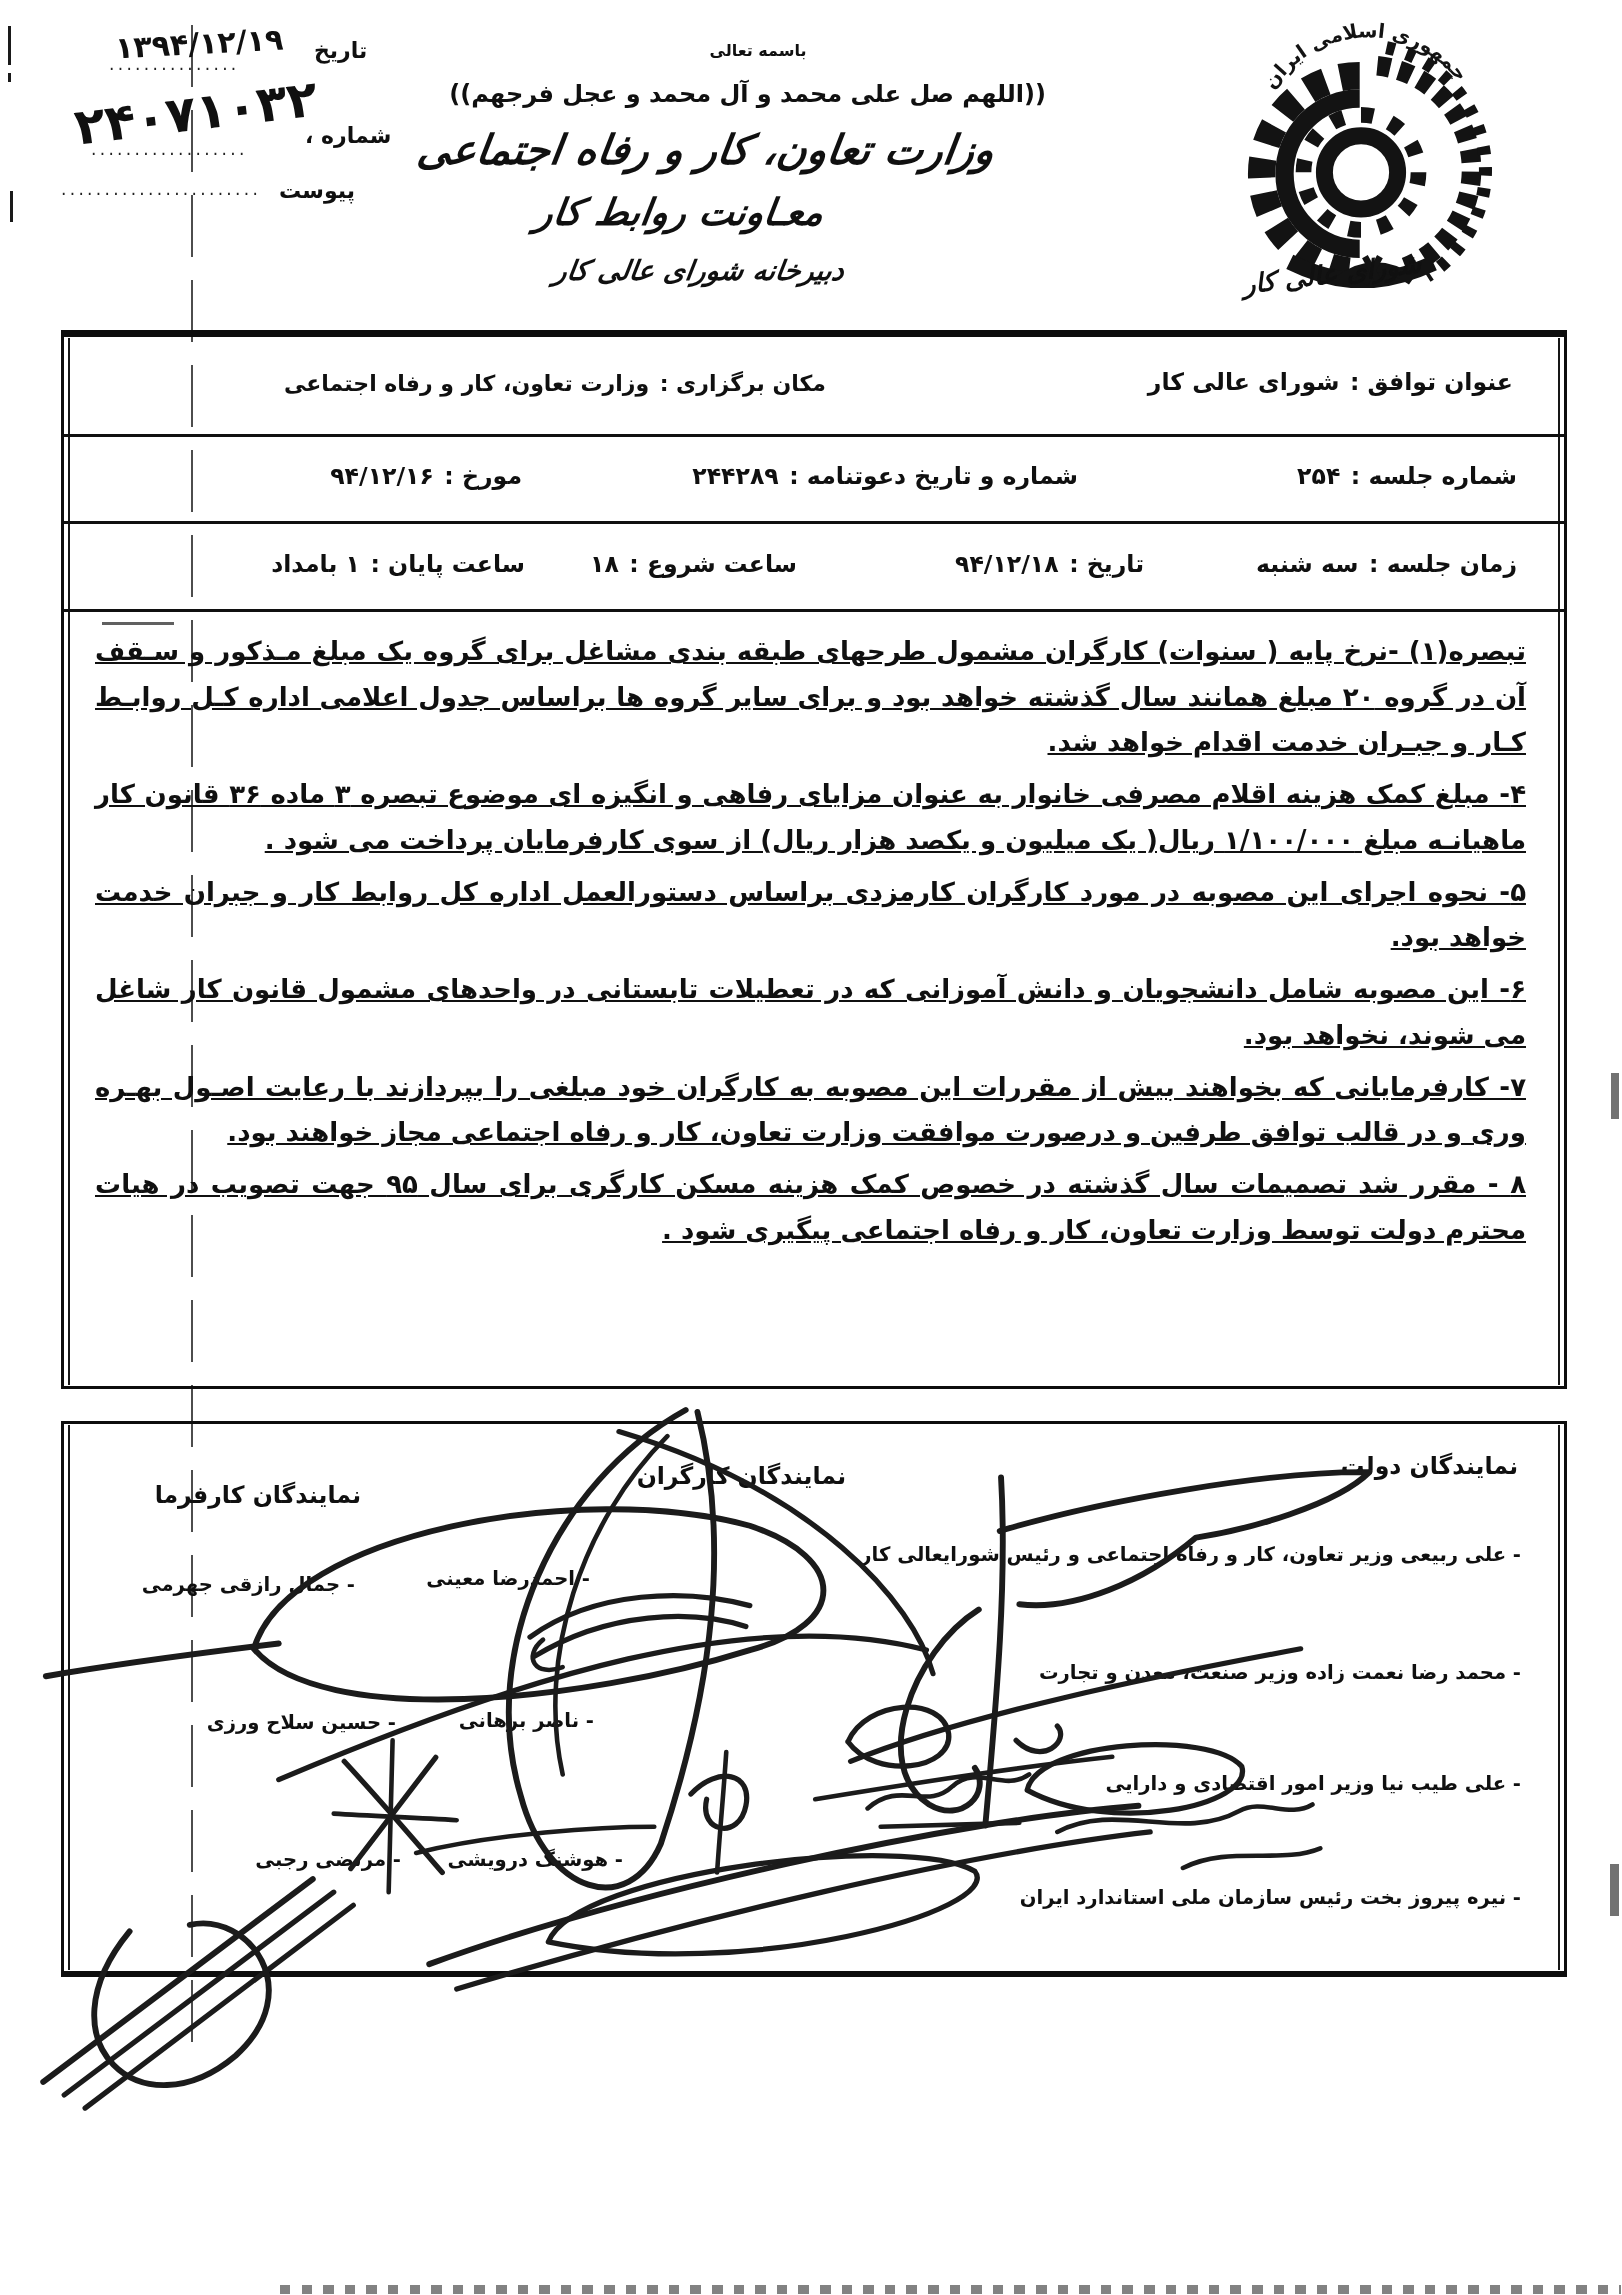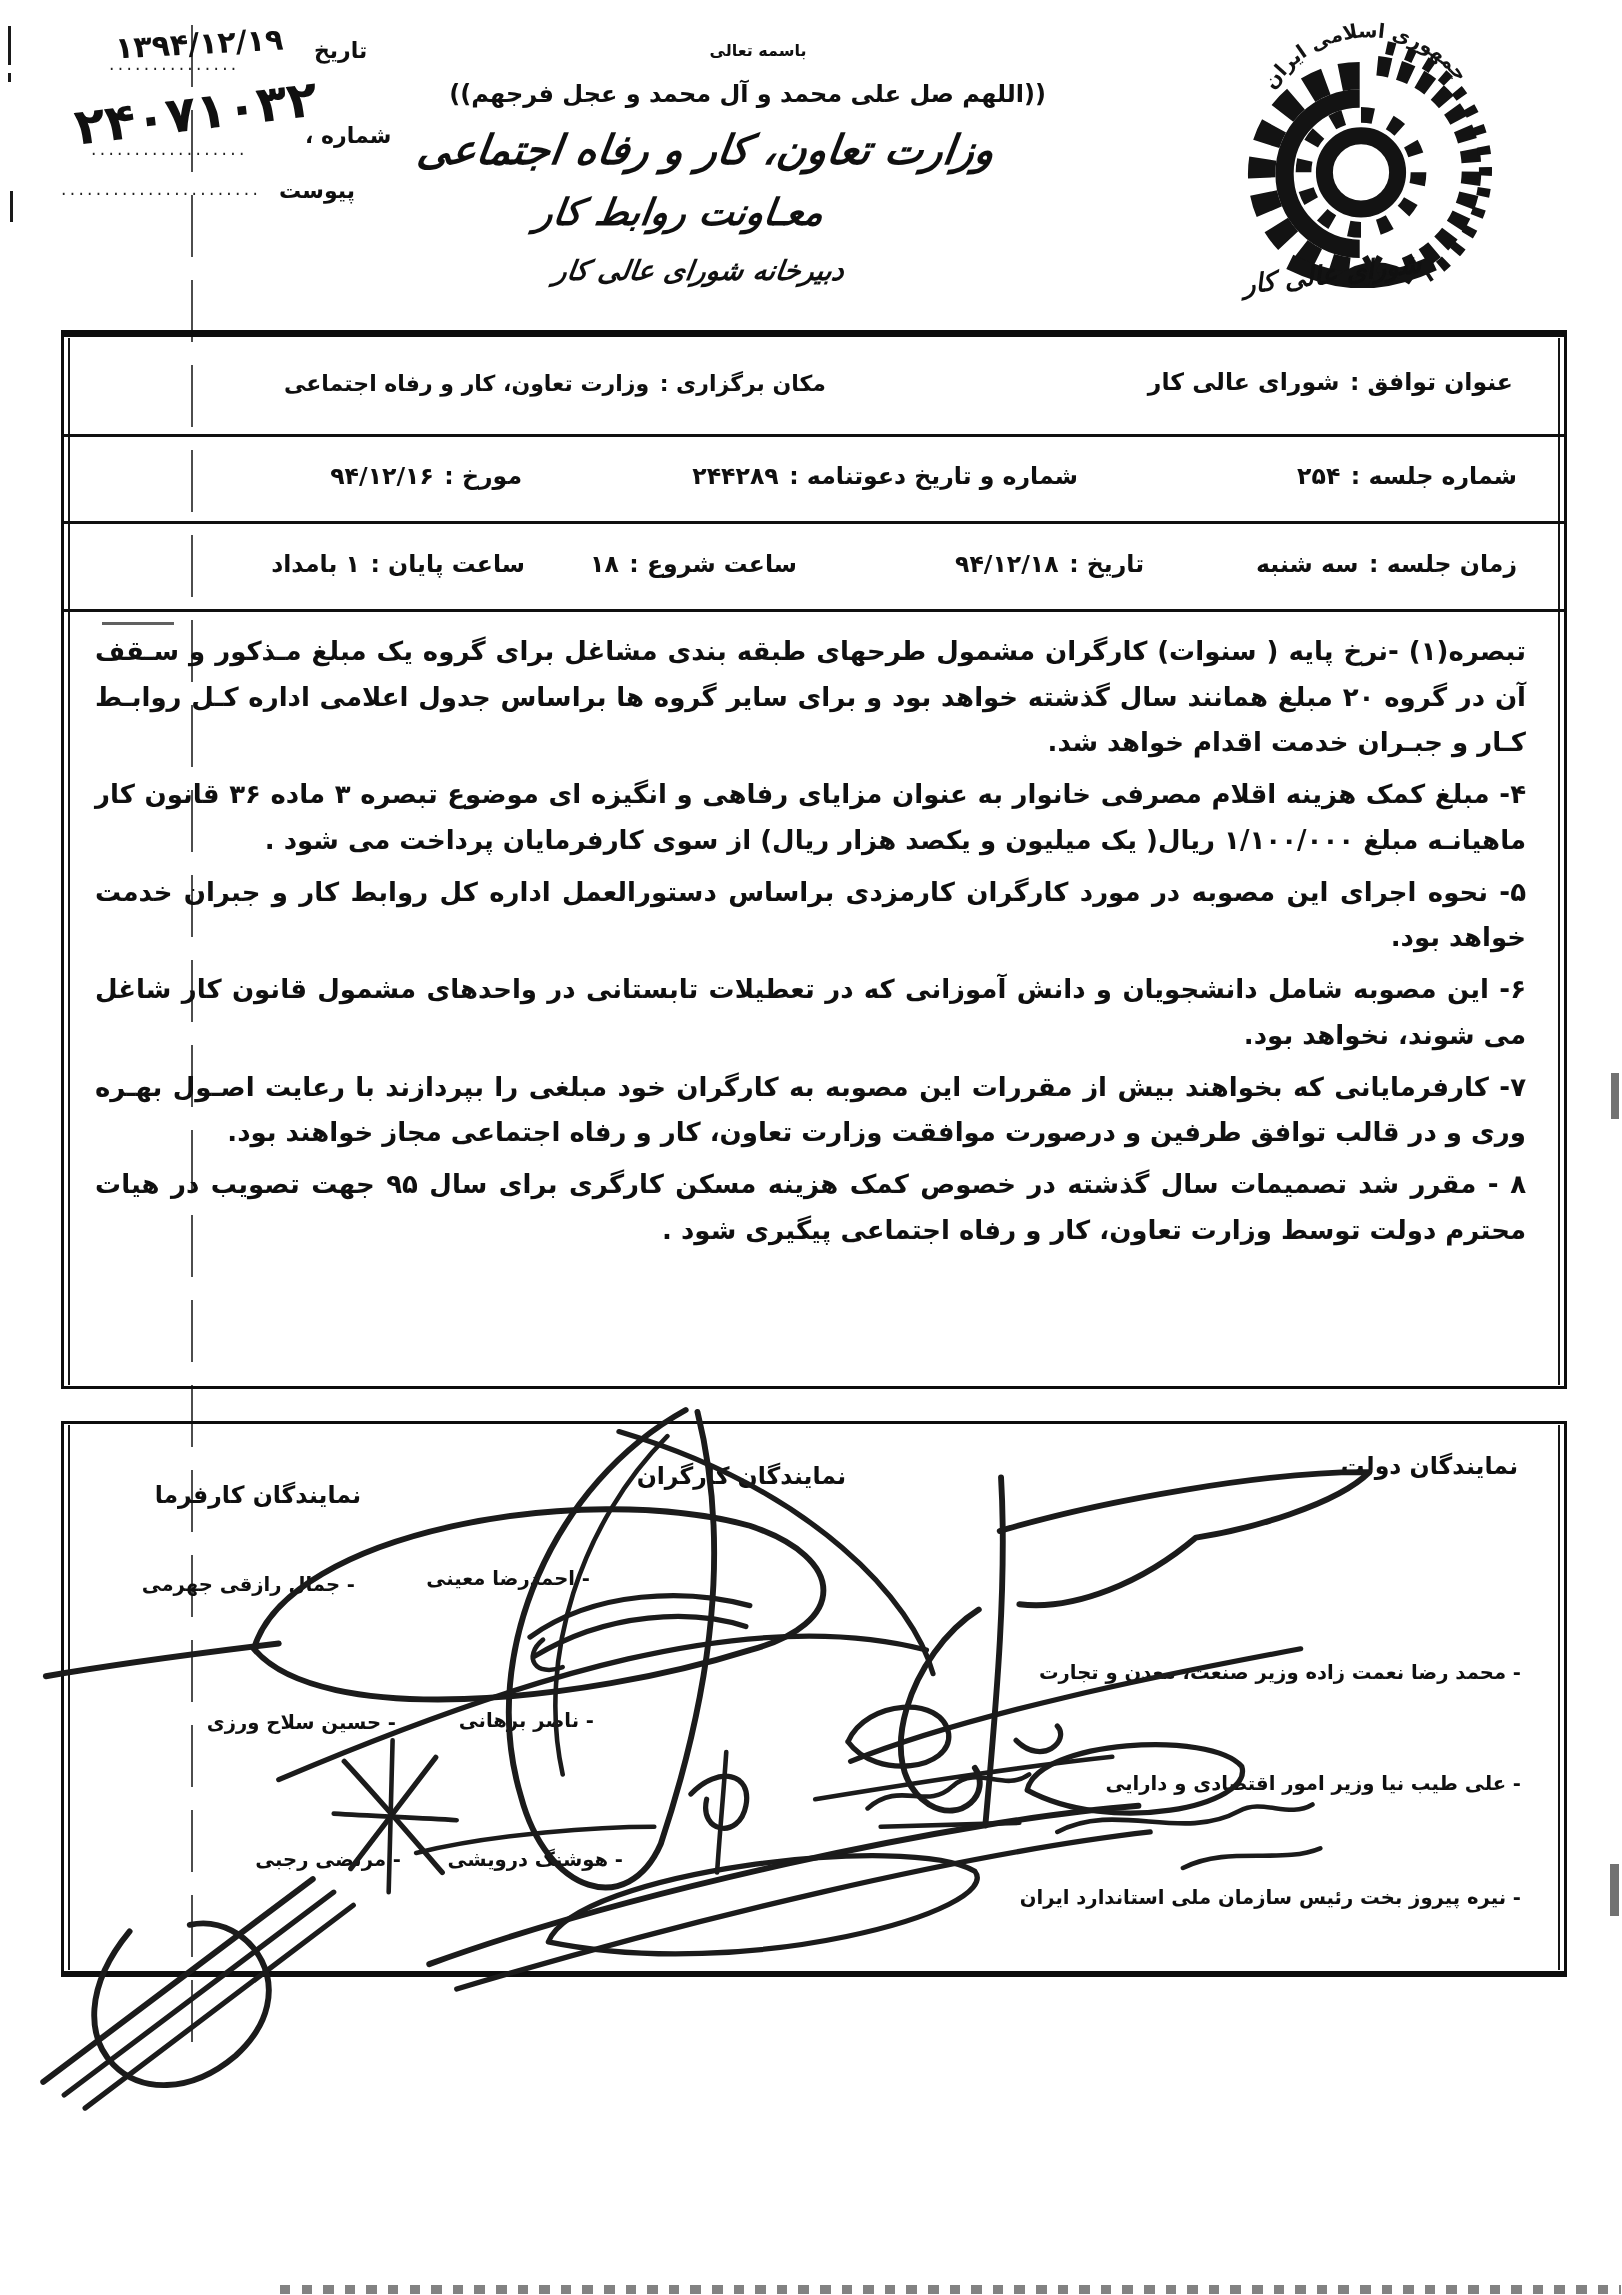--- a/index.html
+++ b/index.html
@@ -22,21 +22,21 @@
   .docbox .innerline-l,.docbox .innerline-r{position:absolute;top:1.3px;bottom:1.3px;width:0;border-left:2px solid #161616;}
   .innerline-l{left:3.9px;} .innerline-r{right:3.9px;}
 
   .trow{position:relative;}
   .rowline{border-bottom:3.3px solid #101010;}
   .cell{position:absolute;display:flex;gap:10.5px;font-weight:bold;font-size:23.6px;white-space:nowrap;}
   .cell .v{letter-spacing:0.7px;}
 
   .body-text{padding:17px 38px 0 31px;}
   .body-text p{font-weight:bold;font-size:26px;line-height:1.75;margin:0 0 6.5px 0;
-               text-align:justify;text-align-last:right;}
+               text-align:justify;text-align-last:right;text-decoration:underline;}
 
   .sig-h{position:absolute;font-weight:bold;font-size:23.6px;white-space:nowrap;}
   .sig-n{position:absolute;font-weight:bold;font-size:19.6px;white-space:nowrap;}
 
   .sigstroke{stroke:#1b1b1b;fill:none;stroke-linecap:round;stroke-linejoin:round;}
 
   
   .foldline{position:absolute;left:192px;top:25px;width:2px;height:2032px;
             background:repeating-linear-gradient(180deg,#2d2d2d 0 62px,transparent 62px 85px);opacity:.85;}
   .noiseband{position:absolute;left:281px;bottom:1.3px;width:1341px;height:8.5px;
@@ -161,20 +161,21 @@
       <p>۷- کارفرمایانی که بخواهند بیش از مقررات این مصوبه به کارگران خود مبلغی را بپردازند با رعایت اصـول بهـره وری و در قالب توافق طرفین و درصورت موافقت وزارت تعاون، کار و رفاه اجتماعی مجاز خواهند بود.</p>
       <p>۸ - مقرر شد تصمیمات سال گذشته در خصوص کمک هزینه مسکن کارگری برای سال ۹۵ جهت تصویب در هیات محترم دولت توسط وزارت تعاون، کار و رفاه اجتماعی پیگیری شود .</p>
     </div>
   </div>
 
   <div class="docbox" style="left:62px;top:1421px;width:1500px;height:547px;border-bottom-width:6.5px;">
     <div class="innerline-l"></div>
     <div class="innerline-r"></div>
 
     <div class="sig-h" style="right:46px;top:27.5px;">نمایندگان دولت</div>
+    <div class="sig-n" style="right:43px;top:119px;">- علی ربیعی وزیر تعاون، کار و رفاه اجتماعی و رئیس شورایعالی کار</div>
     <div class="sig-n" style="right:43px;top:237px;">- محمد رضا نعمت زاده وزیر صنعت، معدن و تجارت</div>
     <div class="sig-n" style="right:43px;top:348px;">- علی طیب نیا وزیر امور اقتصادی و دارایی</div>
     <div class="sig-n" style="right:43px;top:462px;">- نیره پیروز بخت رئیس سازمان ملی استاندارد ایران</div>
 
     <div class="sig-h" style="right:718px;top:38px;">نمایندگان کارگران</div>
     <div class="sig-n" style="right:974px;top:143px;">- احمدرضا معینی</div>
     <div class="sig-n" style="right:970px;top:285px;">- ناصر برهانی</div>
     <div class="sig-n" style="right:941px;top:424px;">- هوشنگ درویشی</div>
 
     <div class="sig-h" style="right:1203px;top:43px;margin-top:14px;">نمایندگان کارفرما</div>

